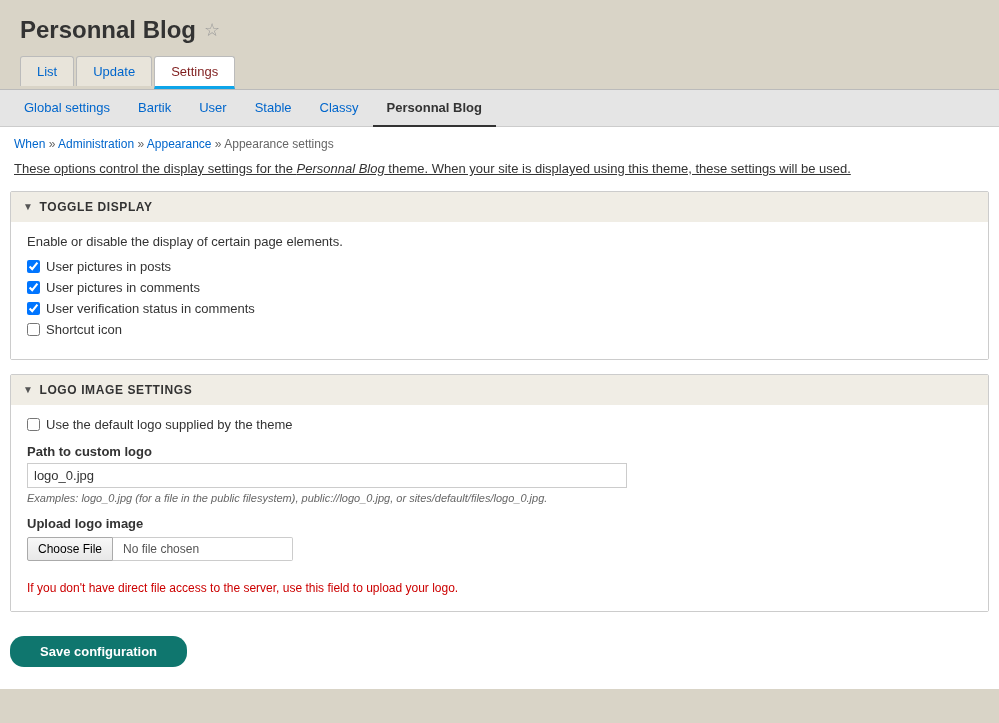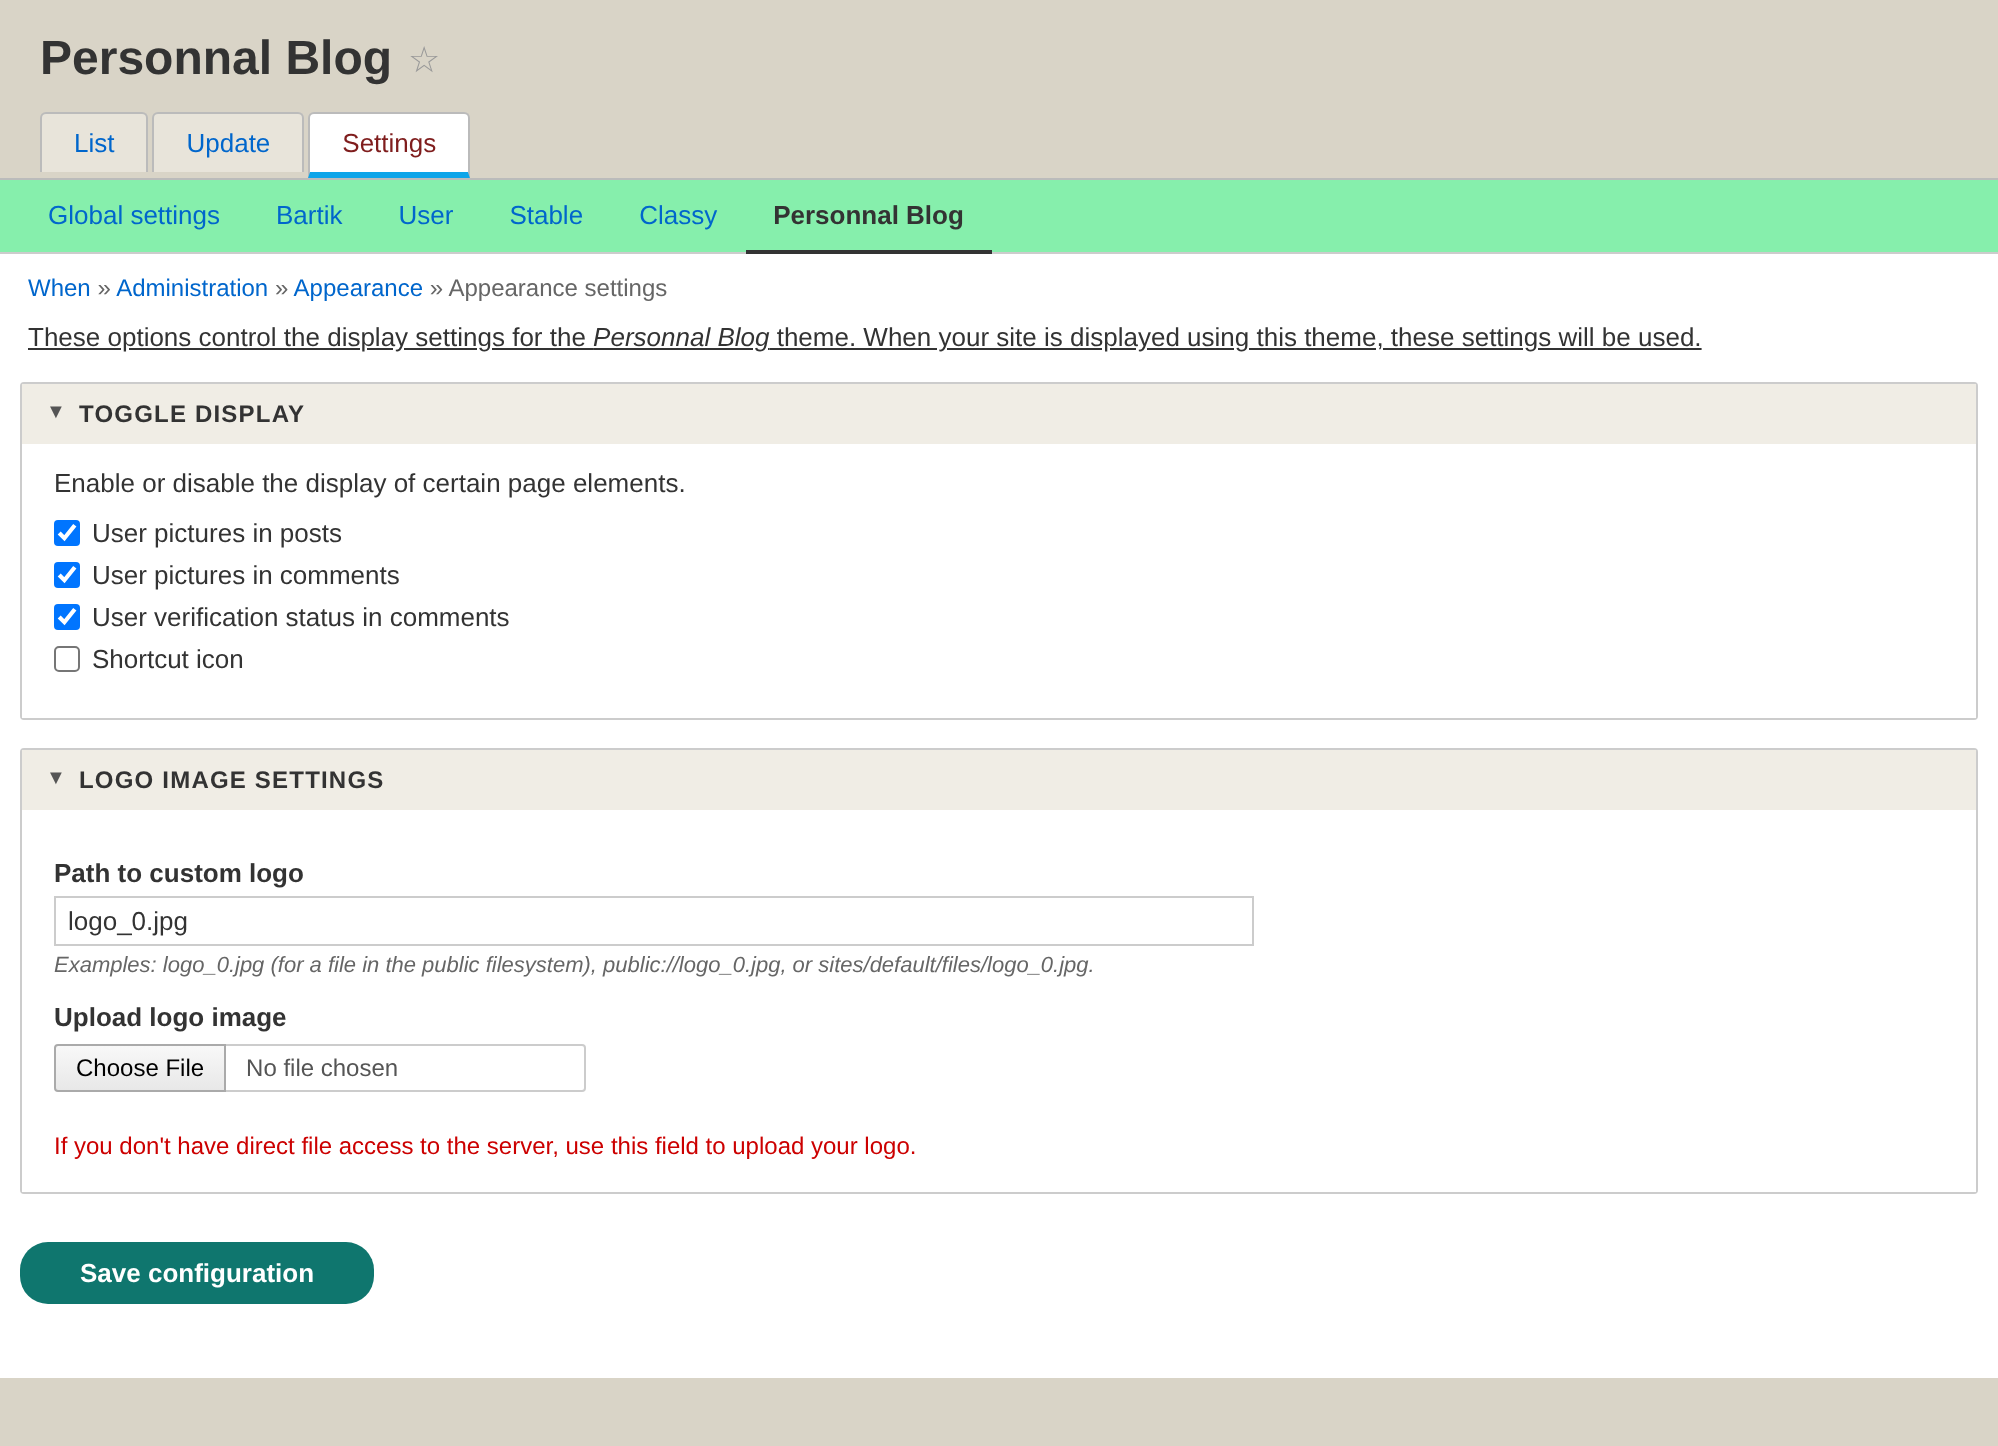--- a/index.html
+++ b/index.html
@@ -60,21 +60,21 @@
       padding: 0;
       min-height: 600px;
     }
 
     
     .sub-tabs {
       display: flex;
       gap: 0;
       border-bottom: 1px solid #ccc;
       padding: 0 10px;
-      background: #86efac;
+      background: #e5e5e5;
     }
     .sub-tab {
       padding: 10px 14px;
       cursor: pointer;
       color: #0066cc;
       font-size: 13px;
       text-decoration: none;
       border-bottom: 2px solid transparent;
       margin-bottom: -1px;
     }
@@ -285,20 +285,24 @@
       </div>
     </div>
   </div>
 
   <div class="section-panel">
     <div class="section-header">
       <span class="triangle">▼</span>
       <span>LOGO IMAGE SETTINGS</span>
     </div>
     <div class="section-body">
+      <div class="checkbox-item">
+        <input type="checkbox" id="chkDefaultLogo" style="">
+        <label for="chkDefaultLogo">Use the default logo supplied by the theme</label>
+      </div>
 
       <div class="field-label">Path to custom logo</div>
       <input type="text" class="text-input" value="logo_0.jpg" style="">
       <div class="examples-text">Examples: logo_0.jpg (for a file in the public filesystem), public://logo_0.jpg, or sites/default/files/logo_0.jpg.</div>
 
       <div class="field-label">Upload logo image</div>
       <div class="file-upload-wrapper">
         <div class="file-upload-row">
           <button class="choose-file-btn">Choose File</button>
           <span class="no-file-text">No file chosen</span>

